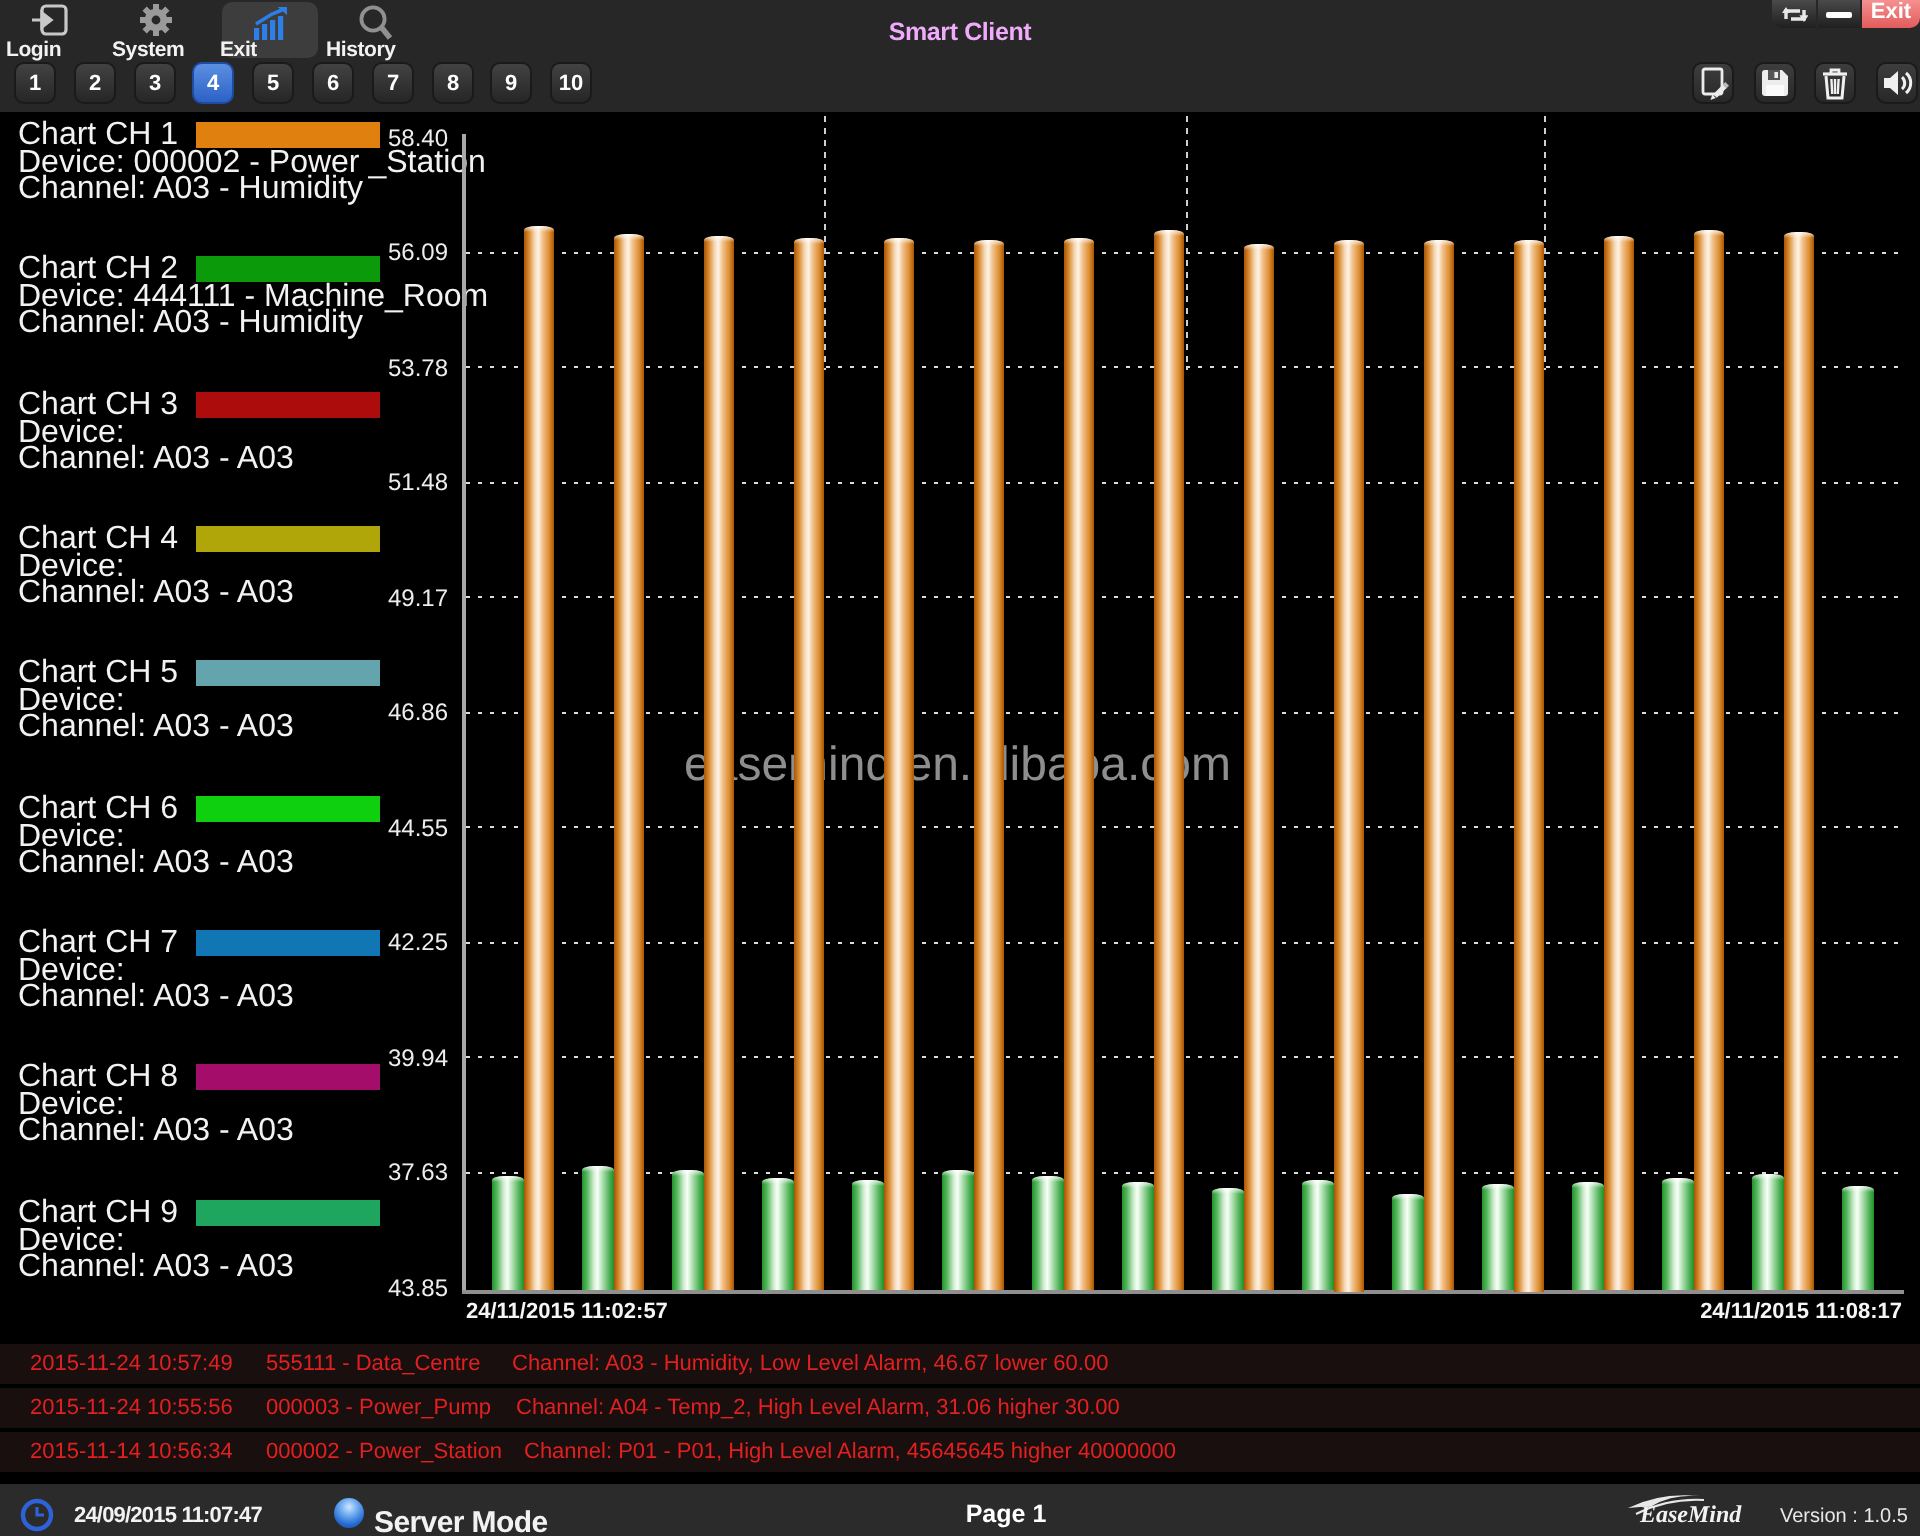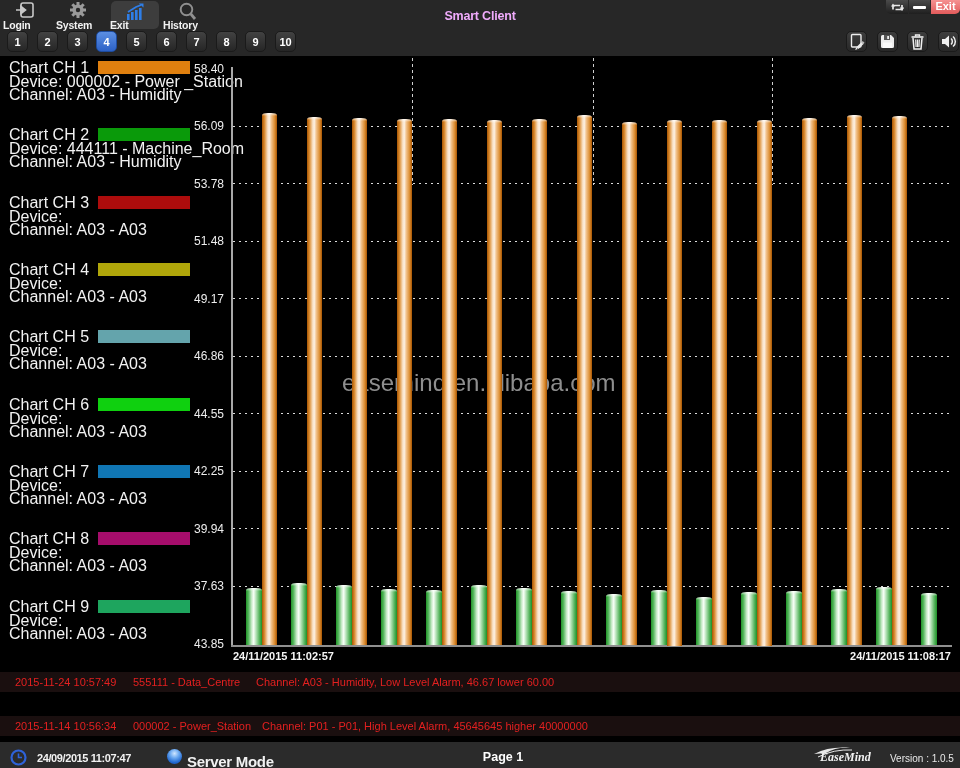--- a/index.html
+++ b/index.html
@@ -205,20 +205,25 @@
 <div class="gbar" style="left:876px;top:587px;width:16px;height:58px"></div>
 <div class="obar" style="left:892px;top:116px;width:15px;height:529px"></div>
 <div class="gbar" style="left:921px;top:593px;width:16px;height:52px"></div>
 <div class="ts" style="left:233px;top:650px">24/11/2015 11:02:57</div>
 <div class="ts" style="left:818px;top:650px;width:133px;text-align:right">24/11/2015 11:08:17</div>
 <div class="arow" style="top:672px">
       <span style="left:15px">2015-11-24 10:57:49</span>
       <span style="left:133px">555111 - Data_Centre</span>
       <span style="left:256px">Channel: A03 - Humidity, Low Level Alarm, 46.67 lower 60.00</span>
     </div>
+<div class="arow" style="top:694px">
+      <span style="left:15px">2015-11-24 10:55:56</span>
+      <span style="left:133px">000003 - Power_Pump</span>
+      <span style="left:258px">Channel: A04 - Temp_2, High Level Alarm, 31.06 higher 30.00</span>
+    </div>
 <div class="arow" style="top:716px">
       <span style="left:15px">2015-11-14 10:56:34</span>
       <span style="left:133px">000002 - Power_Station</span>
       <span style="left:262px">Channel: P01 - P01, High Level Alarm, 45645645 higher 40000000</span>
     </div>
 <div id="ftr"></div>
 <svg class="abs" style="left:10px;top:749px" width="17" height="17" viewBox="0 0 17 17">
 <circle cx="8.5" cy="8.5" r="7" fill="none" stroke="#2e62d8" stroke-width="2.2"></circle>
 <path d="M8.5 4.5 V8.5 H12" fill="none" stroke="#2e62d8" stroke-width="1.6"></path>
 </svg>

